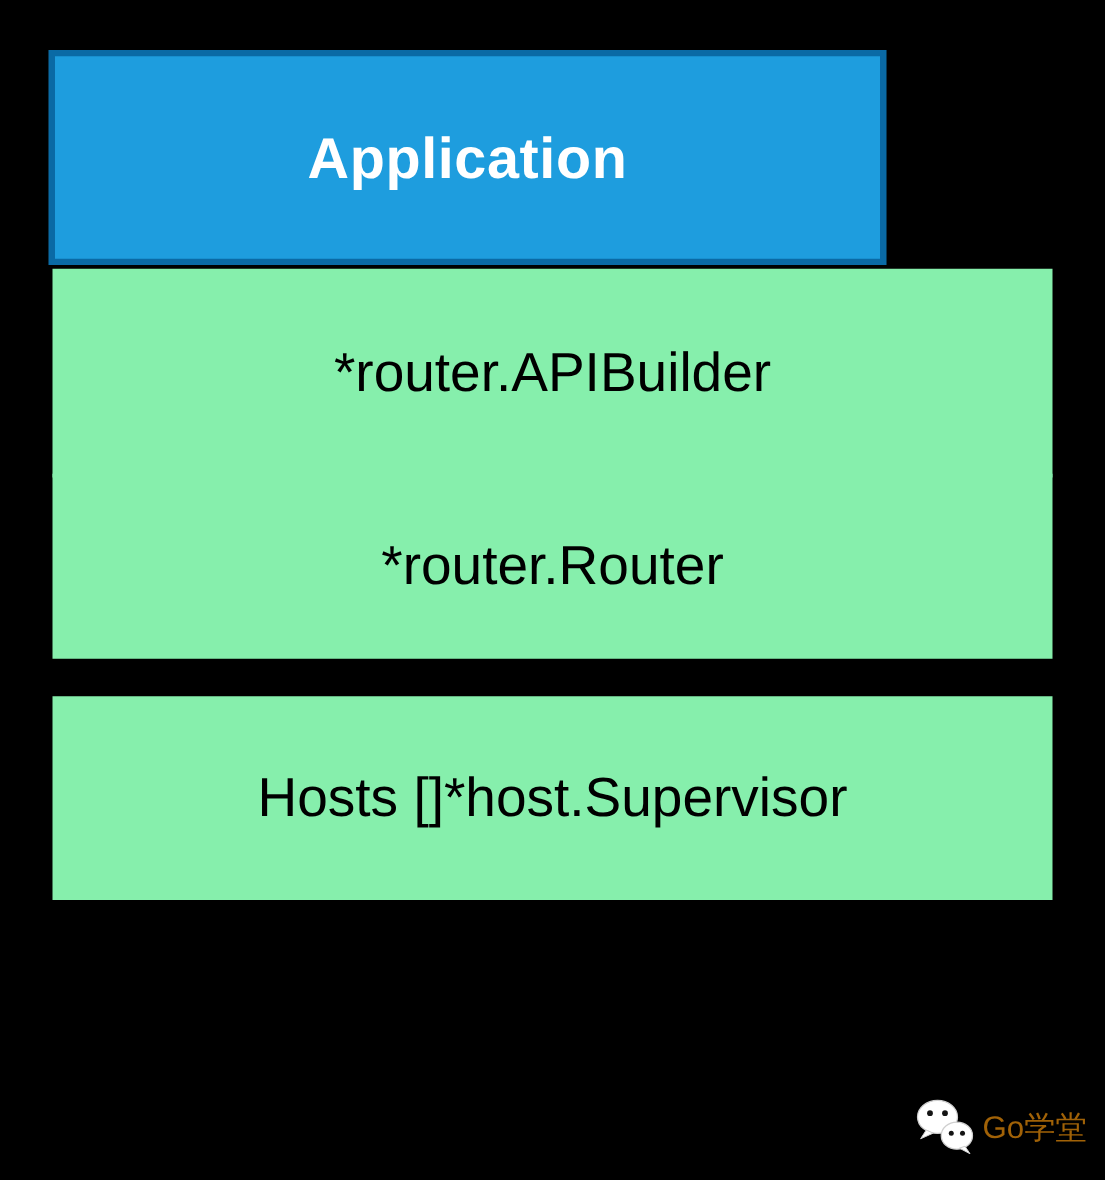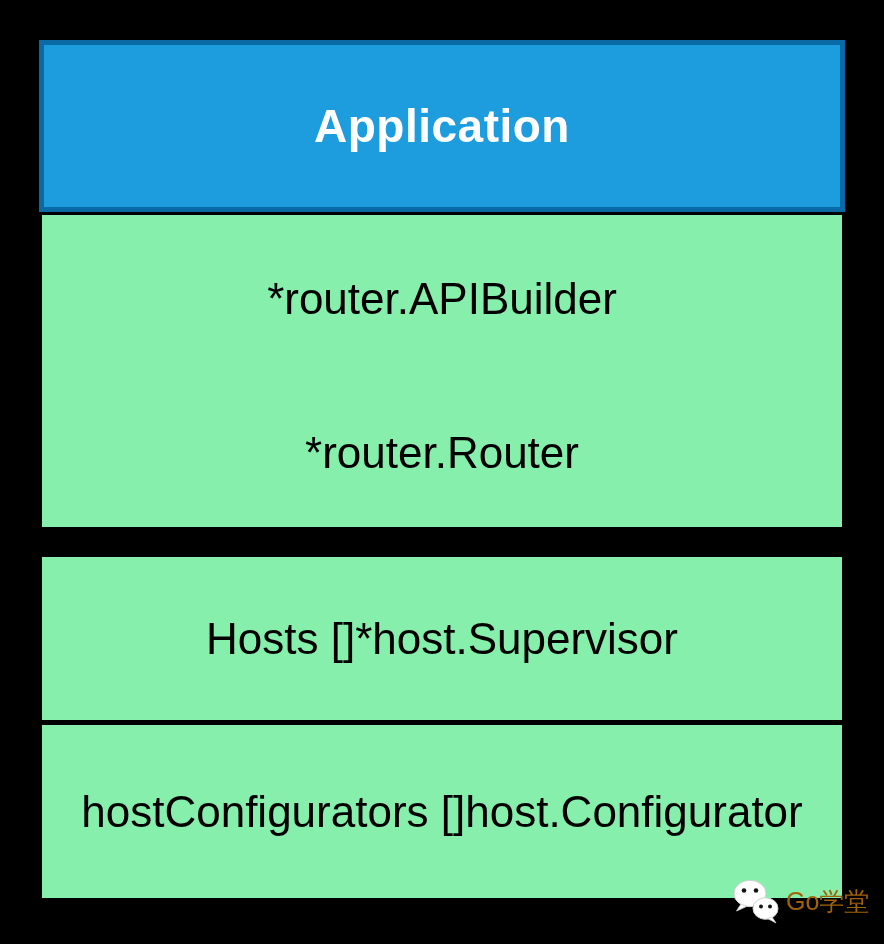--- a/index.html
+++ b/index.html
@@ -12,21 +12,21 @@
     width: 884px;
     height: 944px;
     background: #000000;
     overflow: hidden;
     font-family: "Liberation Sans", sans-serif;
   }
   .header-box {
     position: absolute;
     left: 39px;
     top: 40px;
-    width: 806px;
+    width: 670px;
     height: 172px;
     box-sizing: border-box;
     background: #1e9dde;
     border: 5px solid #0a6aa5;
     display: flex;
     align-items: center;
     justify-content: center;
   }
   .header-box .header-label {
     color: #ffffff;
@@ -85,23 +85,20 @@
   </div>
 
   <div class="row-box row-1">
     <span class="row-label">*router.Router</span>
   </div>
 
   <div class="row-box row-2">
     <span class="row-label">Hosts []*host.Supervisor</span>
   </div>
 
-  <div class="row-box row-3">
-    <span class="row-label">hostConfigurators []host.Configurator</span>
-  </div>
 
   <div class="watermark">
     <svg class="wm-icon" viewBox="0 0 48 46" xmlns="http://www.w3.org/2000/svg">
 
       <ellipse cx="19" cy="15.5" rx="16" ry="13.2" fill="#ffffff" stroke="#cfcfcf" stroke-width="1"></ellipse>
       <path d="M10 26 L5.5 33 L15.5 28.5 Z" fill="#ffffff" stroke="#cfcfcf" stroke-width="0.8"></path>
       <circle cx="13" cy="12.5" r="2.3" fill="#141414"></circle>
       <circle cx="25" cy="12.5" r="2.3" fill="#141414"></circle>
 
       <ellipse cx="34.5" cy="30.5" rx="12.5" ry="10.8" fill="#ffffff" stroke="#cfcfcf" stroke-width="1"></ellipse>

